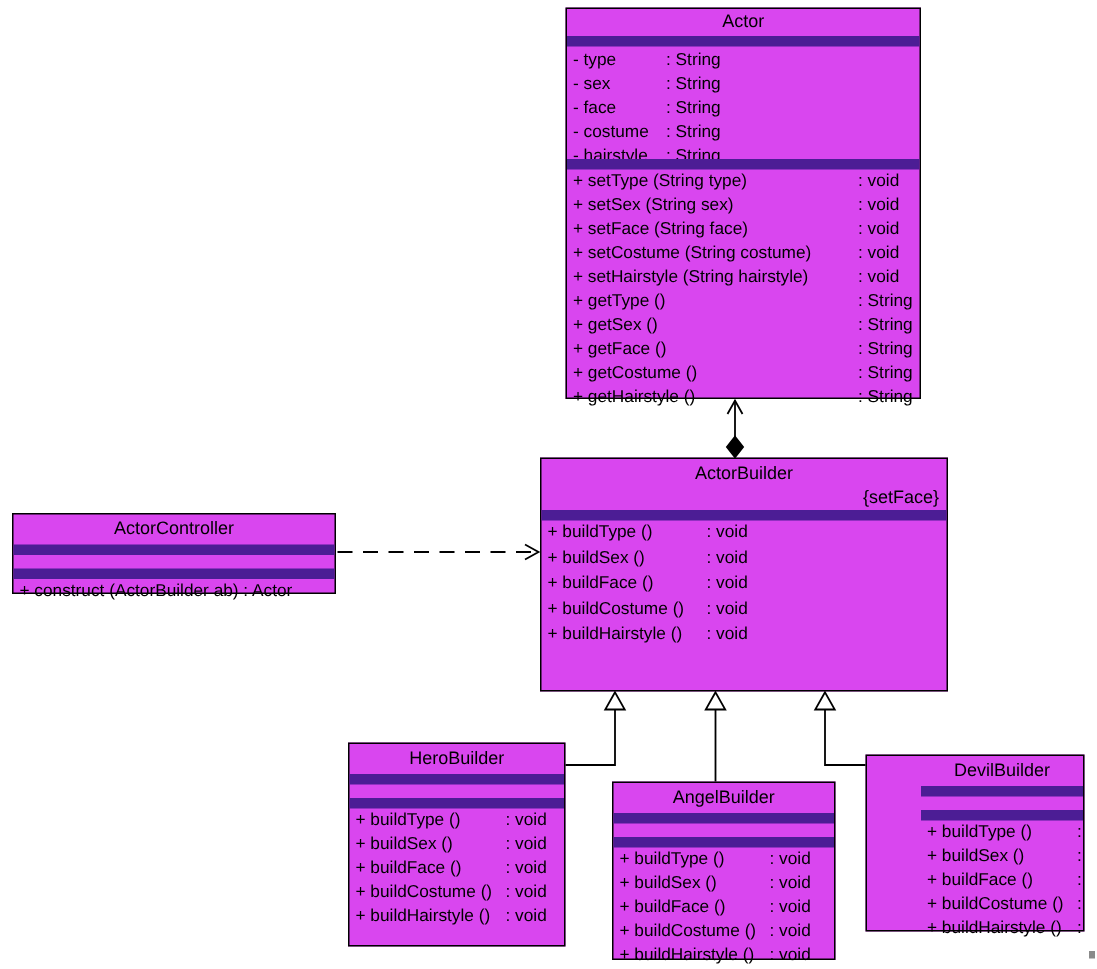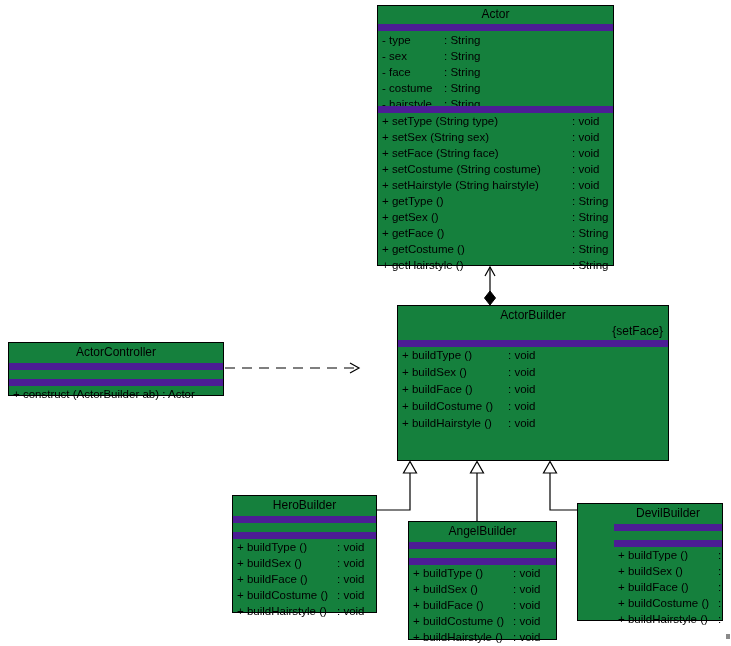--- a/index.html
+++ b/index.html
@@ -4,21 +4,21 @@
 <style>
   html, body { margin:0; padding:0; }
   body {
     width:731px; height:646px; position:relative;
     background:#ffffff; overflow:hidden;
     font-family:"Liberation Sans", sans-serif;
     color:#000;
   }
   .uml-class {
     position:absolute;
-    background:#15803d;
+    background:#d946ef;
     border:1px solid #000;
     box-sizing:border-box;
     font-size:11.5px;
   }
   .uml-title {
     text-align:center;
     font-size:12px;
     overflow:hidden;
   }
   .uml-stereotype {
@@ -114,21 +114,21 @@
       <span>+ getCostume ()</span>
       <span>: String</span>
     </div>
     <div class="m-row">
       <span>+ getHairstyle ()</span>
       <span>: String</span>
     </div>
   </div>
 </div>
 
-<div class="uml-class" style="left:360px; top:305px; width:272px; height:156px;margin-left:37px;">
+<div class="uml-class" style="left:360px; top:305px; width:272px; height:156px;">
   <div style="height:34px;">
     <div class="uml-title" style="line-height:18px;">ActorBuilder</div>
     <div class="uml-stereotype" style="line-height:15px;">{setFace}</div>
   </div>
   <div class="cmp methods-builder">
     <div class="m-row">
       <span>+ buildType ()</span>
       <span>: void</span>
     </div>
     <div class="m-row">
@@ -153,21 +153,21 @@
 <div class="uml-class" style="left:8px; top:342px; width:216px; height:54px;">
   <div class="uml-title" style="height:20px; line-height:19px;">ActorController</div>
   <div class="cmp" style="height:16px;"></div>
   <div class="cmp">
     <div class="single-row">
       <span>+ construct (ActorBuilder ab) : Actor</span>
     </div>
   </div>
 </div>
 
-<div class="uml-class" style="left:232px; top:495px; width:145px; height:118px;">
+<div class="uml-class" style="left:232px; top:495px; width:145px; height:136px;">
   <div class="uml-title" style="height:20px; line-height:19px;">HeroBuilder</div>
   <div class="cmp" style="height:16px;"></div>
   <div class="cmp methods-sub">
     <div class="m-row">
       <span>+ buildType ()</span>
       <span>: void</span>
     </div>
     <div class="m-row">
       <span>+ buildSex ()</span>
       <span>: void</span>

